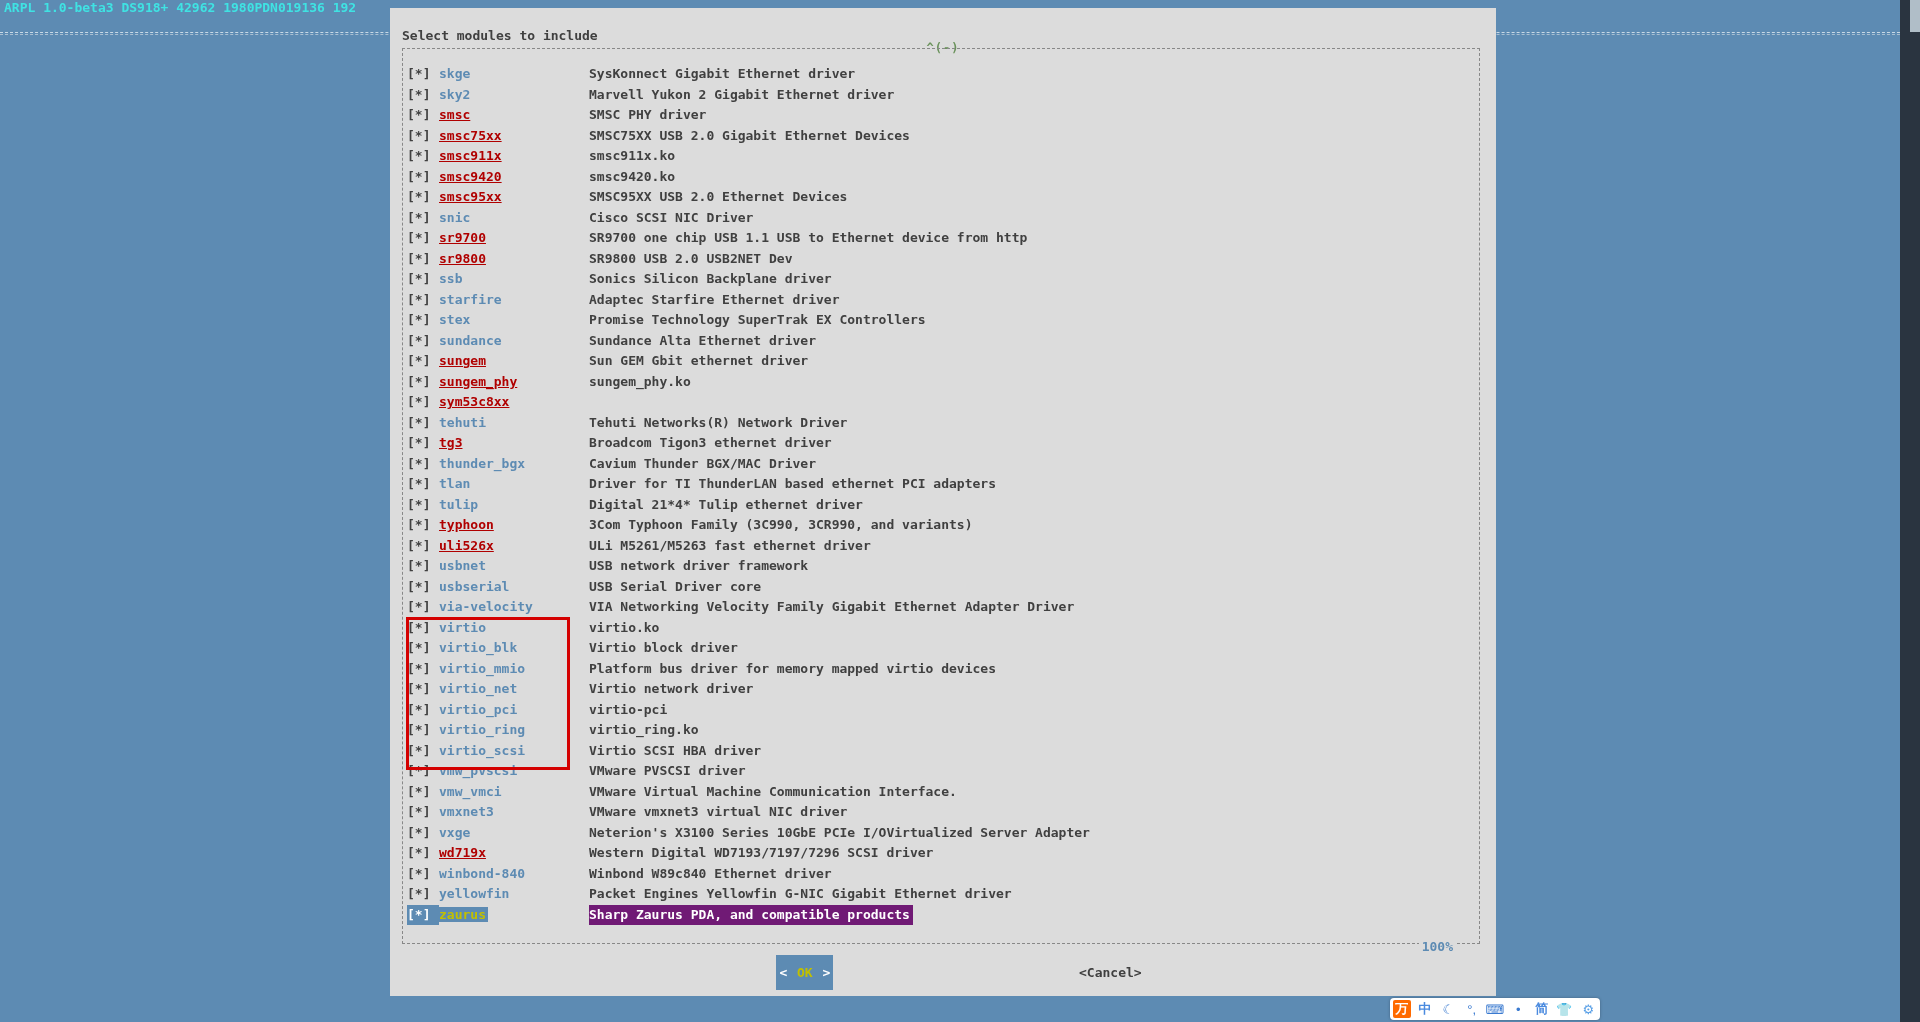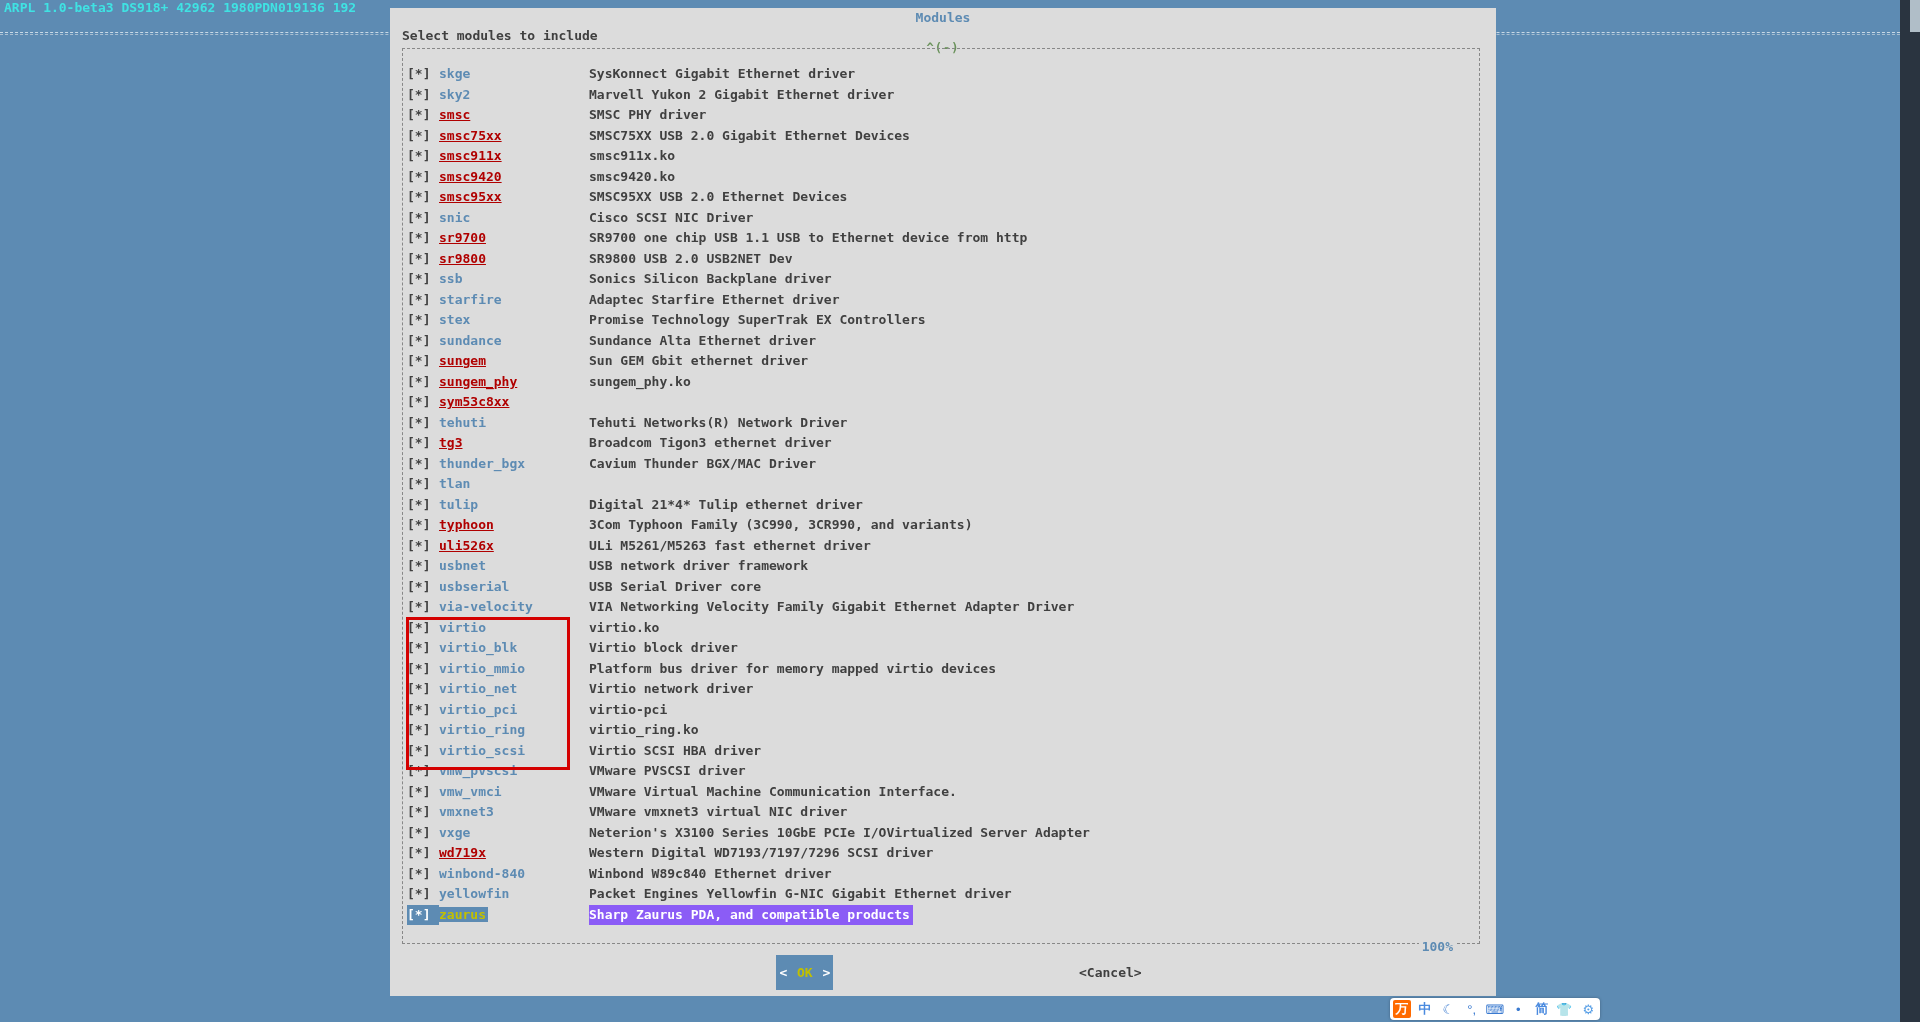--- a/index.html
+++ b/index.html
@@ -151,21 +151,21 @@
   .row .mod.olive { color: #6a7a00; }
   .row .desc {
     color: #404040;
   }
   .row.selected {
     
   }
   .row.selected .chk  { background: #5d8bb3; color: #fff; }
   .row.selected .mod  { color: #c2c000; }
   .row.selected .modbg { background: #5d8bb3; padding-right: 2px; }
-  .row.selected .desc { background: #8b5cf6; color: #fff; padding-right: 3px; }
+  .row.selected .desc { background: #701a75; color: #fff; padding-right: 3px; }
   .percent {
     position: absolute;
     right: 40px;
     bottom: 42px;
     color: #5d8bb3;
     font-size: 13px;
     font-weight: bold;
     background: #dcdcdc;
     padding: 0 3px;
   }
@@ -235,21 +235,20 @@
 <div class="dash-line"></div>
 <div class="dash-line2"></div>
 
 <div class="sidepanel-right">
   <div class="scroll-ind"></div>
 </div>
 
 <div class="dialog-shadow"></div>
 
 <div class="dialog">
-  <div class="dialog-title">Modules</div>
   <div class="dialog-prompt">Select modules to include</div>
   <div class="arrow-hint">^(-)</div>
 
   <div class="frame-top"></div>
   <div class="frame-left"></div>
   <div class="frame-right"></div>
   <div class="frame-bottom"></div>
 
   <div class="list" id="list">
       <div class="row"><span class="chk">[*] </span><span class="mod blue">skge</span><span class="desc">SysKonnect Gigabit Ethernet driver</span></div>
@@ -265,21 +264,21 @@
       <div class="row"><span class="chk">[*] </span><span class="mod blue">ssb</span><span class="desc">Sonics Silicon Backplane driver</span></div>
       <div class="row"><span class="chk">[*] </span><span class="mod blue">starfire</span><span class="desc">Adaptec Starfire Ethernet driver</span></div>
       <div class="row"><span class="chk">[*] </span><span class="mod blue">stex</span><span class="desc">Promise Technology SuperTrak EX Controllers</span></div>
       <div class="row"><span class="chk">[*] </span><span class="mod blue">sundance</span><span class="desc">Sundance Alta Ethernet driver</span></div>
       <div class="row"><span class="chk">[*] </span><span class="mod red">sungem</span><span class="desc">Sun GEM Gbit ethernet driver</span></div>
       <div class="row"><span class="chk">[*] </span><span class="mod red">sungem_phy</span><span class="desc">sungem_phy.ko</span></div>
       <div class="row"><span class="chk">[*] </span><span class="mod red">sym53c8xx</span></div>
       <div class="row"><span class="chk">[*] </span><span class="mod blue">tehuti</span><span class="desc">Tehuti Networks(R) Network Driver</span></div>
       <div class="row"><span class="chk">[*] </span><span class="mod red">tg3</span><span class="desc">Broadcom Tigon3 ethernet driver</span></div>
       <div class="row"><span class="chk">[*] </span><span class="mod blue">thunder_bgx</span><span class="desc">Cavium Thunder BGX/MAC Driver</span></div>
-      <div class="row"><span class="chk">[*] </span><span class="mod blue">tlan</span></div>
+      <div class="row"><span class="chk">[*] </span><span class="mod blue">tlan</span><span class="desc">Driver for TI ThunderLAN based ethernet PCI adapters</span></div>
       <div class="row"><span class="chk">[*] </span><span class="mod blue">tulip</span><span class="desc">Digital 21*4* Tulip ethernet driver</span></div>
       <div class="row"><span class="chk">[*] </span><span class="mod red">typhoon</span><span class="desc">3Com Typhoon Family (3C990, 3CR990, and variants)</span></div>
       <div class="row"><span class="chk">[*] </span><span class="mod red">uli526x</span><span class="desc">ULi M5261/M5263 fast ethernet driver</span></div>
       <div class="row"><span class="chk">[*] </span><span class="mod blue">usbnet</span><span class="desc">USB network driver framework</span></div>
       <div class="row"><span class="chk">[*] </span><span class="mod blue">usbserial</span><span class="desc">USB Serial Driver core</span></div>
       <div class="row"><span class="chk">[*] </span><span class="mod blue">via-velocity</span><span class="desc">VIA Networking Velocity Family Gigabit Ethernet Adapter Driver</span></div>
       <div class="row"><span class="chk">[*] </span><span class="mod blue">virtio</span><span class="desc">virtio.ko</span></div>
       <div class="row"><span class="chk">[*] </span><span class="mod blue">virtio_blk</span><span class="desc">Virtio block driver</span></div>
       <div class="row"><span class="chk">[*] </span><span class="mod blue">virtio_mmio</span><span class="desc">Platform bus driver for memory mapped virtio devices</span></div>
       <div class="row"><span class="chk">[*] </span><span class="mod blue">virtio_net</span><span class="desc">Virtio network driver</span></div>

